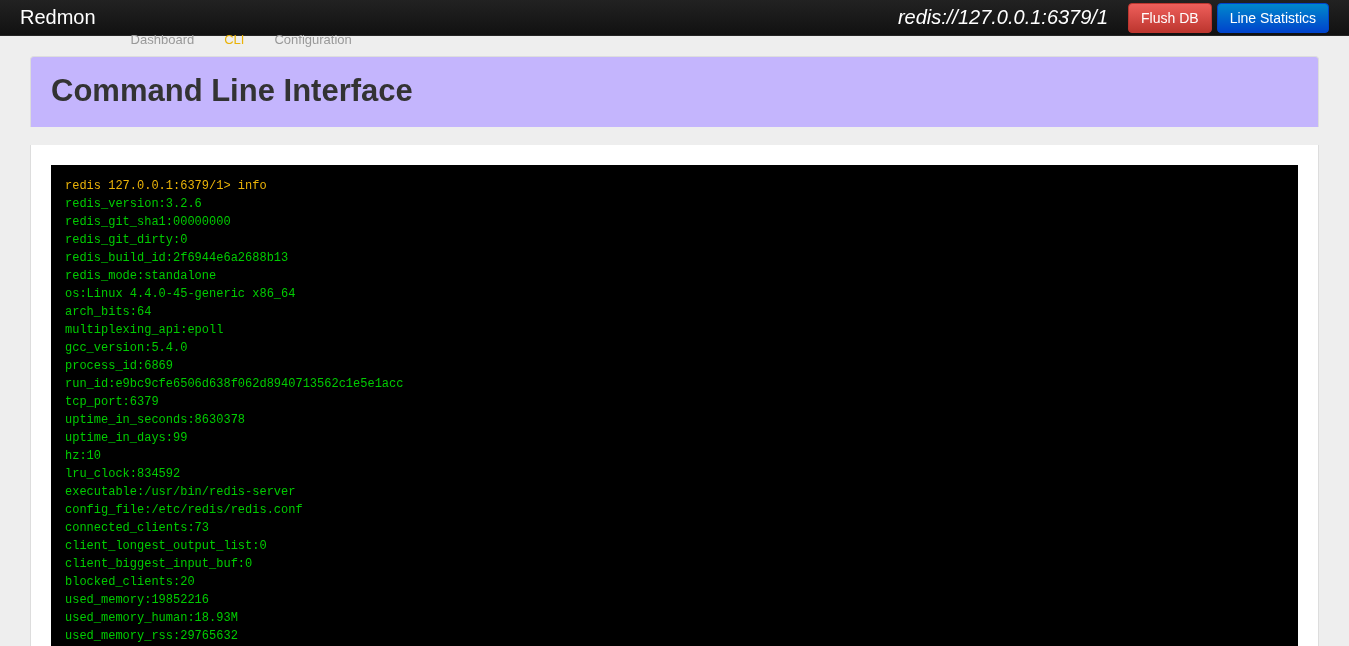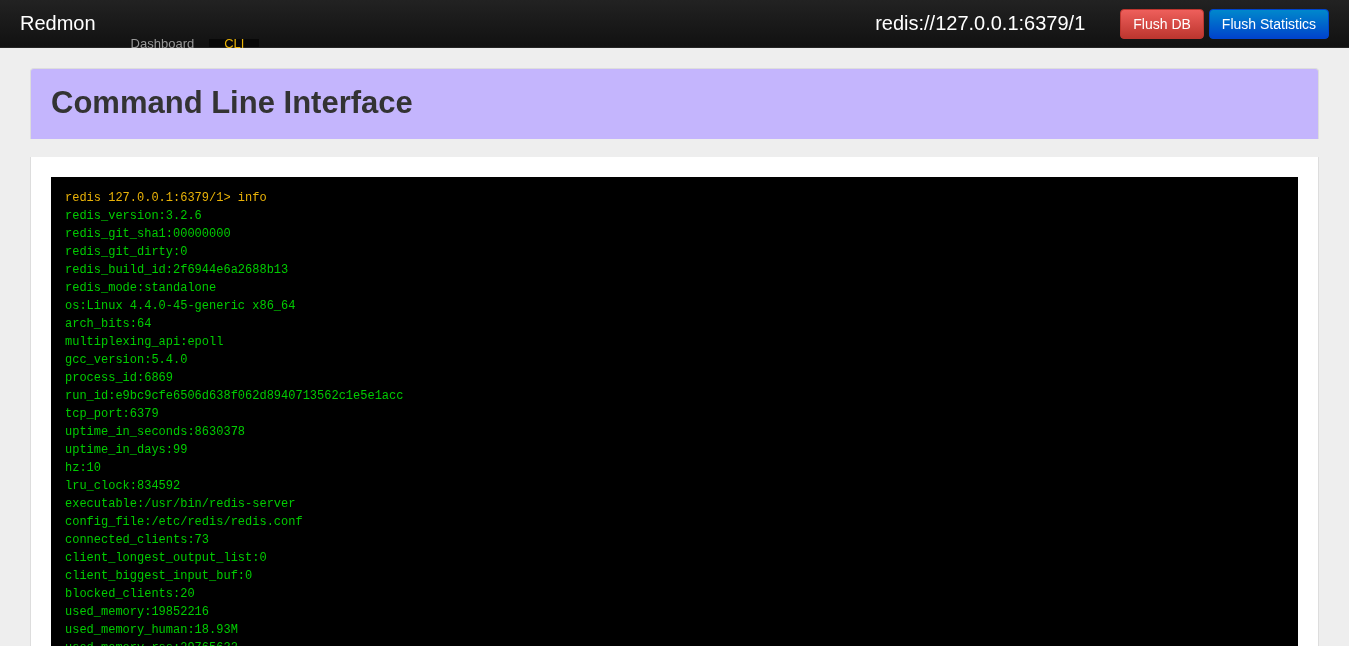--- a/index.html
+++ b/index.html
@@ -4,21 +4,21 @@
   <style>
     * { margin: 0; padding: 0; box-sizing: border-box; }
     body {
       font-family: "Helvetica Neue", Helvetica, Arial, sans-serif;
       background: #eeeeee;
       font-size: 14px;
     }
     .navbar {
       background: #1b1b1b;
       background-image: linear-gradient(to bottom, #222222, #111111);
-      height: 48px;
+      height: 36px;
       display: flex;
       align-items: stretch;
       padding: 0 20px;
       border-bottom: 1px solid #252525;
     }
     .brand {
       color: #ffffff;
       font-size: 20px;
       font-weight: 200;
       padding: 8px 20px 8px 20px;
@@ -49,21 +49,22 @@
     .navbar-right {
       margin-left: auto;
       display: flex;
       align-items: center;
       gap: 5px;
     }
     .navbar-text {
       color: #ffffff;
       font-size: 20px;
       font-weight: 200;
-      margin-right: 30px;
+      margin-right: 15px;
+      font-style: italic;
     }
     .btn {
       padding: 4px 12px;
       font-size: 14px;
       border-radius: 4px;
       border: 1px solid transparent;
       cursor: pointer;
       color: #ffffff;
       line-height: 20px;
     }
@@ -126,25 +127,26 @@
     .prompt-line { color: #eab308; }
   </style>
 </head>
 <body>
 
 <nav class="navbar">
   <a class="brand">Redmon</a>
   <ul class="nav">
     <li class="nav-item">Dashboard</li>
     <li class="nav-item active">CLI</li>
+    <li class="nav-item">Configuration</li>
   </ul>
   <div class="navbar-right">
     <span class="navbar-text">redis://127.0.0.1:6379/1</span>
     <button class="btn btn-danger">Flush DB</button>
-    <button class="btn btn-primary">Flush Statistics</button>
+    <button class="btn btn-primary">Line Statistics</button>
   </div>
 </nav>
 
 <div class="content-wrapper">
   <div class="page-header">
     <h1 class="page-title">Command Line Interface</h1>
   </div>
 
   <div class="terminal-container">
     <div class="terminal" id="terminal"><div class="prompt-line">redis 127.0.0.1:6379/1&gt; info</div><div>redis_version:3.2.6</div><div>redis_git_sha1:00000000</div><div>redis_git_dirty:0</div><div>redis_build_id:2f6944e6a2688b13</div><div>redis_mode:standalone</div><div>os:Linux 4.4.0-45-generic x86_64</div><div>arch_bits:64</div><div>multiplexing_api:epoll</div><div>gcc_version:5.4.0</div><div>process_id:6869</div><div>run_id:e9bc9cfe6506d638f062d8940713562c1e5e1acc</div><div>tcp_port:6379</div><div>uptime_in_seconds:8630378</div><div>uptime_in_days:99</div><div>hz:10</div><div>lru_clock:834592</div><div>executable:/usr/bin/redis-server</div><div>config_file:/etc/redis/redis.conf</div><div>connected_clients:73</div><div>client_longest_output_list:0</div><div>client_biggest_input_buf:0</div><div>blocked_clients:20</div><div>used_memory:19852216</div><div>used_memory_human:18.93M</div><div>used_memory_rss:29765632</div></div>

